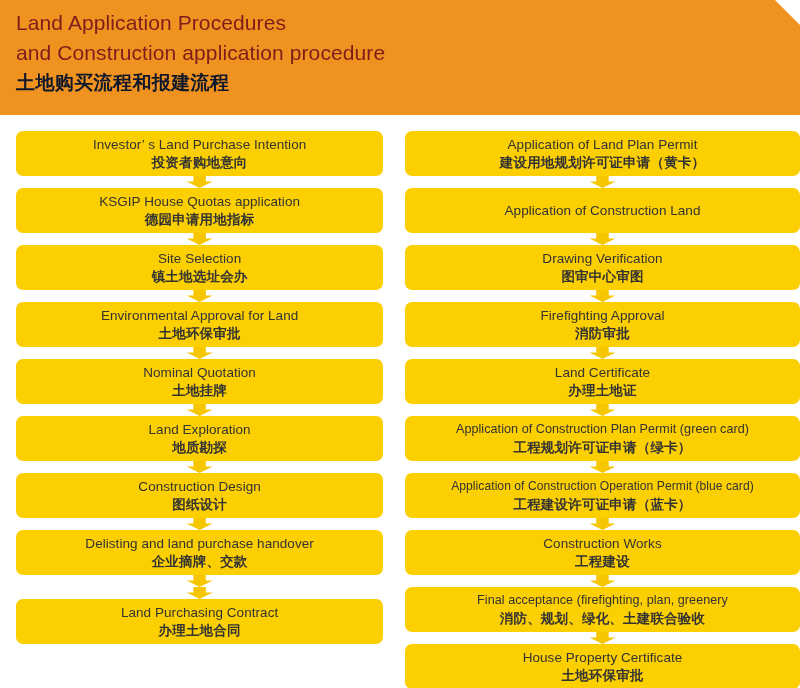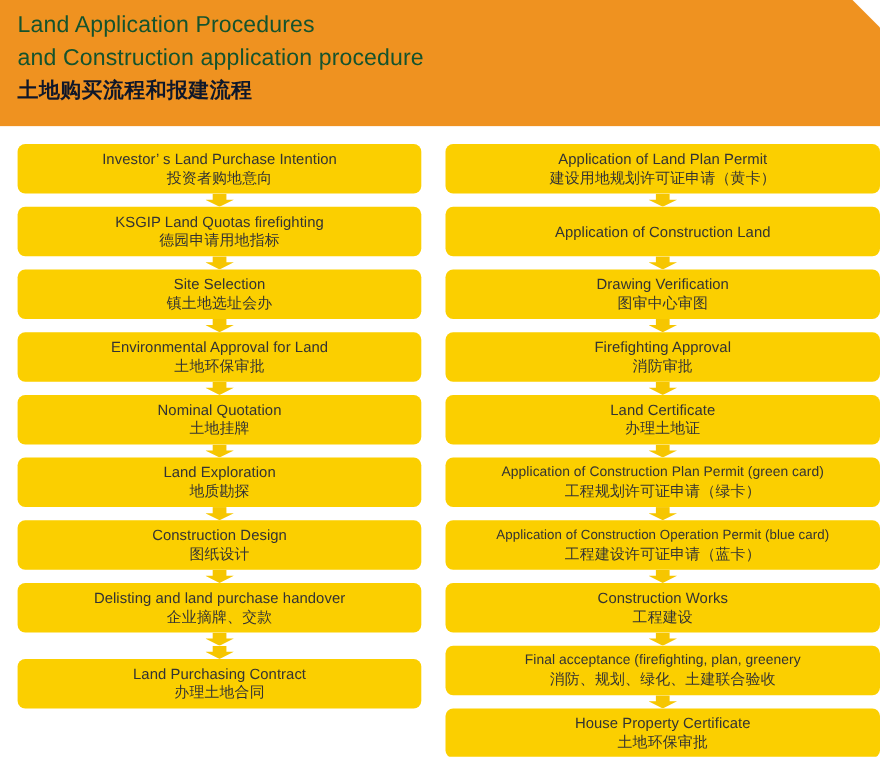--- a/index.html
+++ b/index.html
@@ -32,21 +32,21 @@
   }
 
   .header-inner {
     position: absolute;
     left: 16px;
     top: 8px;
     right: 0;
   }
 
   .title-line {
-    color: #14532d;
+    color: #7f1d1d;
     font-size: 21px;
     font-weight: 400;
     line-height: 30px;
     letter-spacing: 0.1px;
     white-space: nowrap;
   }
 
   .title-cn {
     color: #0f172a;
     font-size: 19px;
@@ -115,21 +115,21 @@
     line-height: 17px;
     font-weight: 400;
     color: #333333;
     white-space: nowrap;
     letter-spacing: 0.05px;
   }
 
   .node-cn {
     font-size: 13.5px;
     line-height: 18px;
-    font-weight: 400;
+    font-weight: 700;
     color: #333333;
     white-space: nowrap;
     letter-spacing: 0.2px;
     font-family: "DejaVu Sans", "Liberation Sans", sans-serif;
   }
 
   
   .node.tight .node-en { font-size: 12.6px; }
   .node.tighter .node-en { font-size: 12.1px; }
 
@@ -176,21 +176,21 @@
           <div class="node-en">Investor’ s Land Purchase Intention</div>
           <div class="node-cn">投资者购地意向</div>
         </div>
       </div>
       <div class="arrow">
           <div class="arrow-glyph"></div>
         </div>
 
       <div class="node-wrap">
         <div class="node">
-          <div class="node-en">KSGIP Land Quotas firefighting</div>
+          <div class="node-en">KSGIP House Quotas application</div>
           <div class="node-cn">德园申请用地指标</div>
         </div>
       </div>
       <div class="arrow">
           <div class="arrow-glyph"></div>
         </div>
 
       <div class="node-wrap">
         <div class="node">
           <div class="node-en">Site Selection</div>

